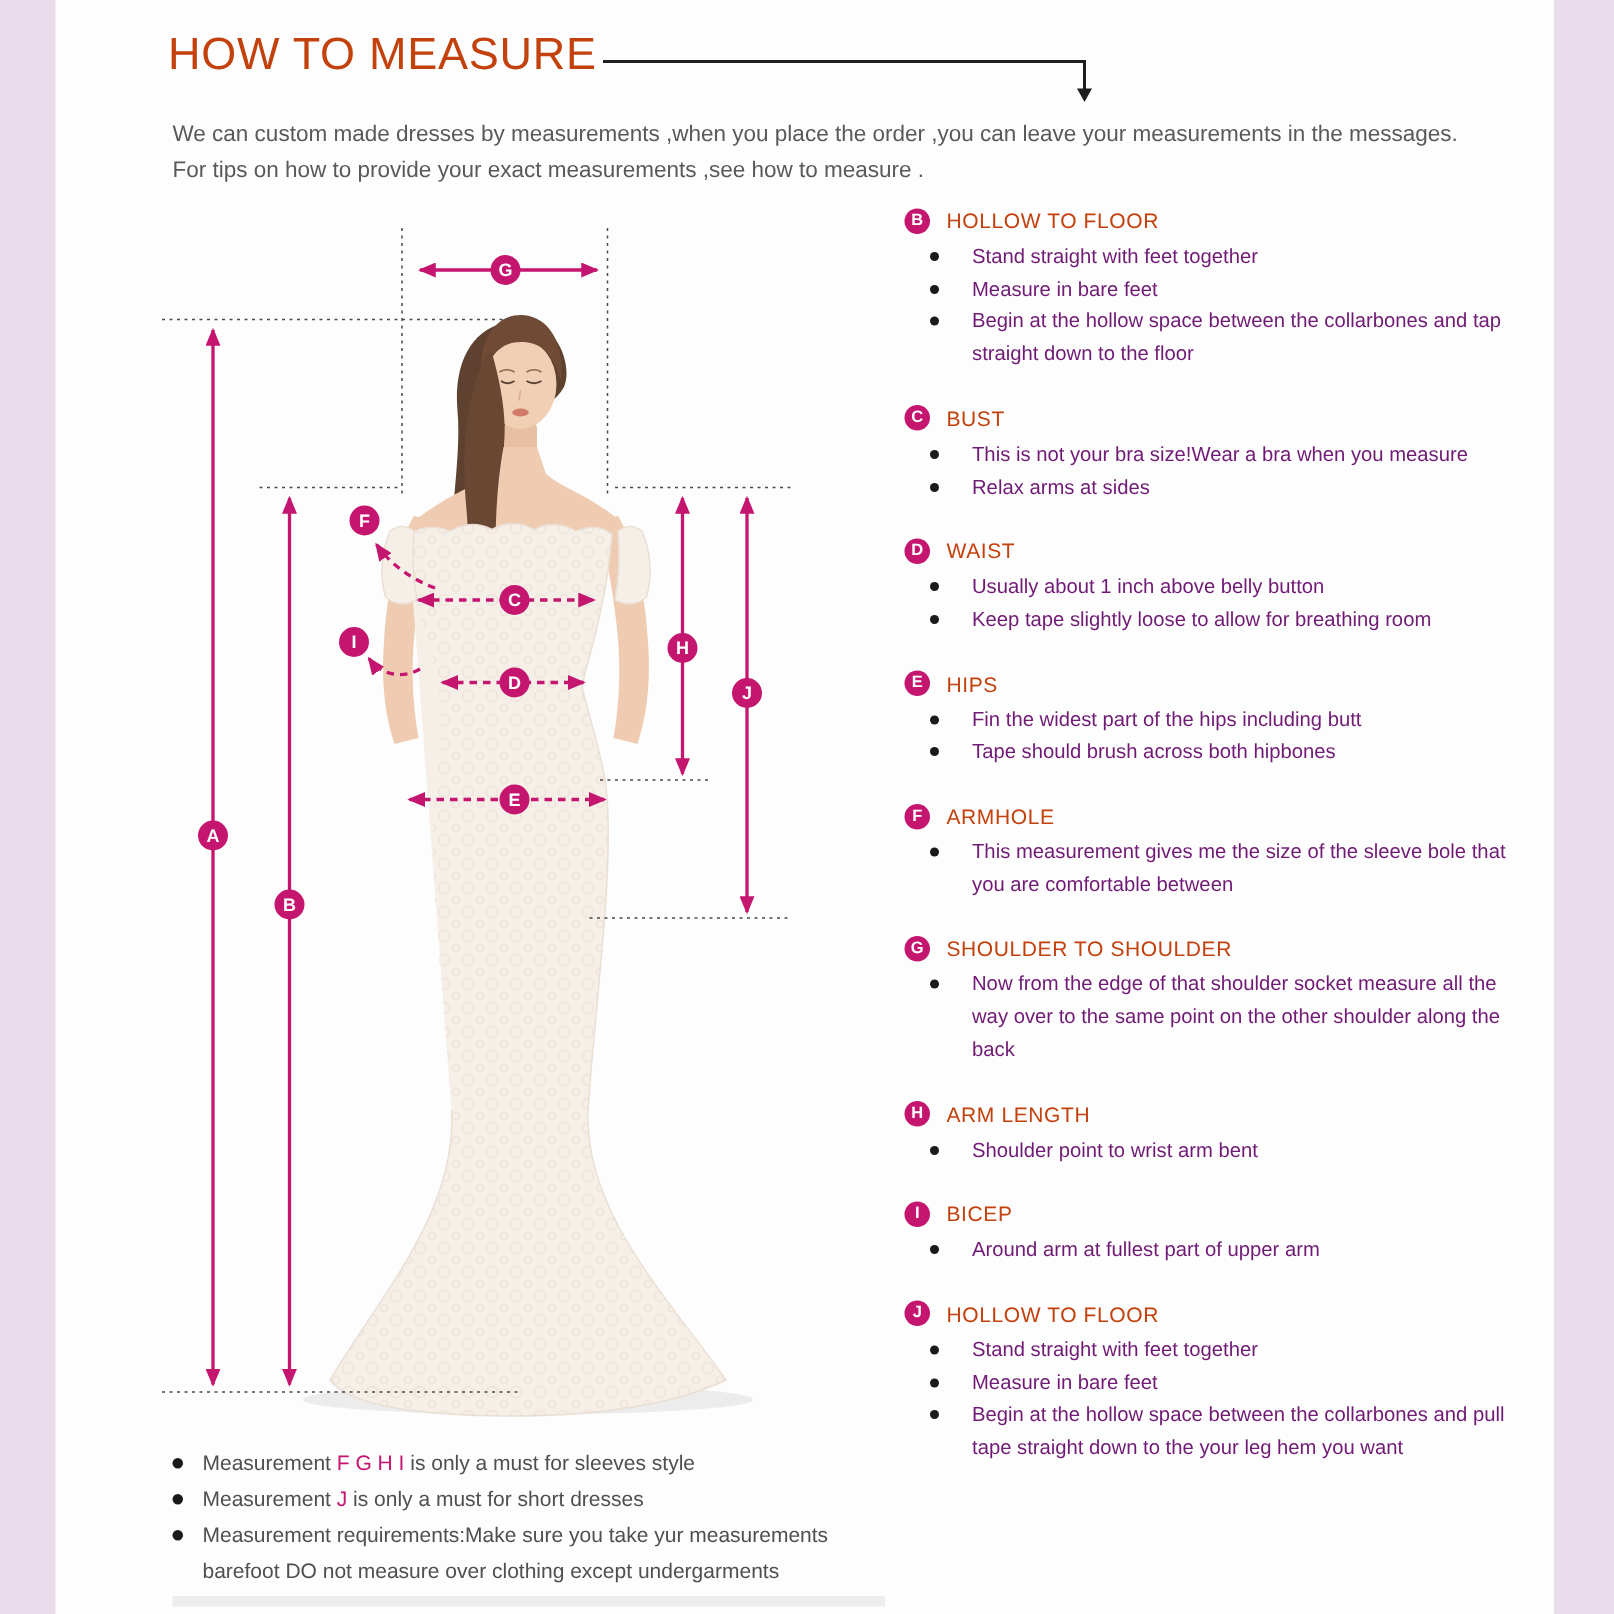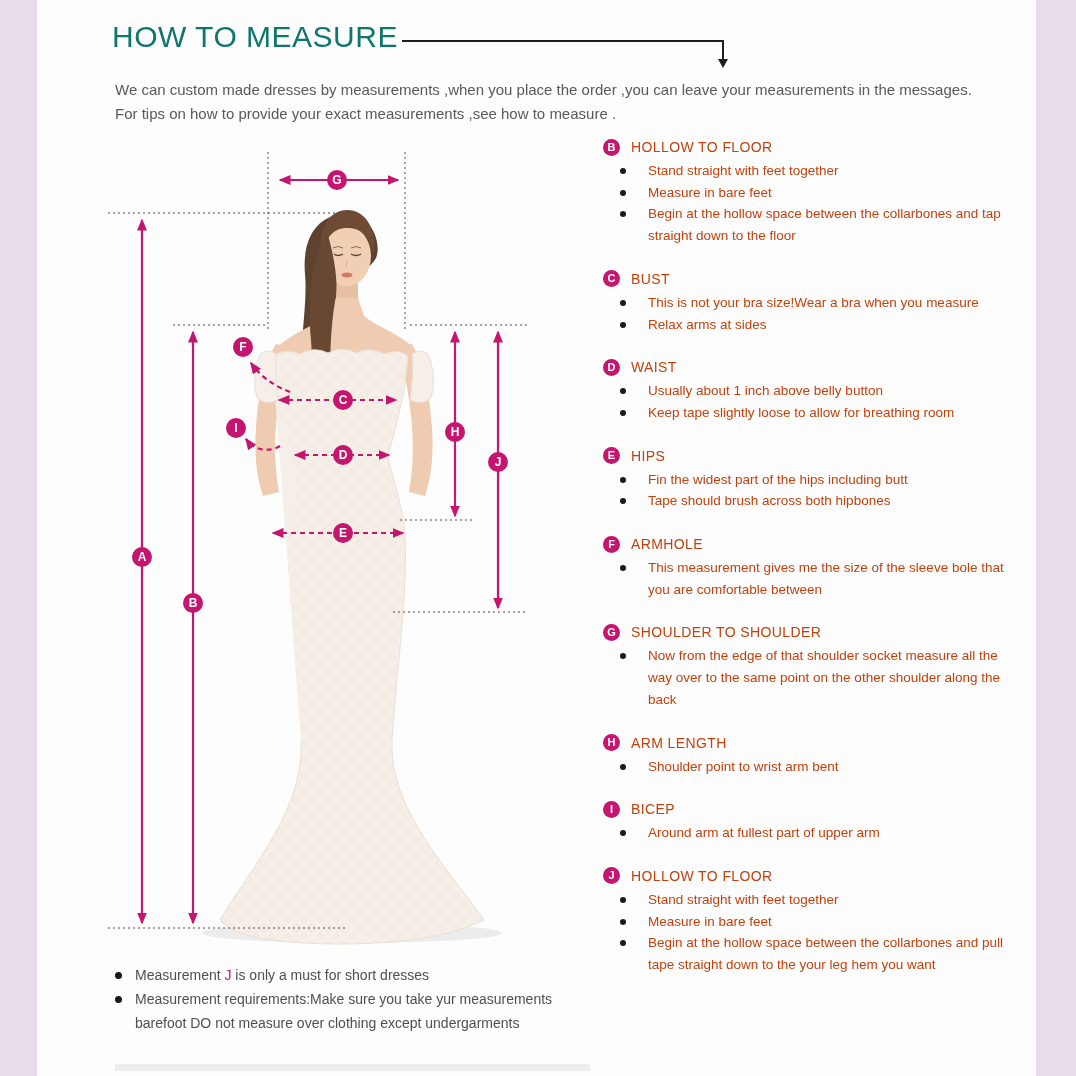--- a/index.html
+++ b/index.html
@@ -7,21 +7,21 @@
     width:1076px;height:1076px;position:relative;overflow:hidden;
     background:#fdfdfd;
     font-family:"Liberation Sans", sans-serif;
     -webkit-font-smoothing:antialiased;
   }
   .side-band{position:absolute;top:0;bottom:0;background:#e9dcea;}
   .band-left{left:0;width:37px;}
   .band-right{right:0;width:40px;}
 
   
-  .title{position:absolute;left:112px;top:20px;font-size:30px;color:#0f766e;letter-spacing:.5px;}
+  .title{position:absolute;left:112px;top:20px;font-size:30px;color:#c2410c;letter-spacing:.5px;}
   .title-line{position:absolute;left:402px;top:40px;width:322px;height:2px;background:#1e1e1e;}
   .title-line-drop{position:absolute;left:722px;top:40px;width:2px;height:20px;background:#1e1e1e;}
   .title-arrowhead{position:absolute;left:718px;top:59px;width:0;height:0;
     border-left:5px solid transparent;border-right:5px solid transparent;border-top:9px solid #1e1e1e;}
   .intro{position:absolute;left:115px;top:78px;font-size:15px;color:#595959;line-height:24px;width:880px;}
 
   
   .diagram{position:absolute;left:100px;top:140px;width:495px;height:825px;}
   .diagram svg{position:absolute;left:0;top:0;}
   .badge{
@@ -34,21 +34,21 @@
   
   .sections{position:absolute;left:603px;top:136px;width:420px;}
   .section{margin-bottom:21px;}
   .sec-head{display:flex;align-items:center;gap:11px;height:22px;}
   .sec-badge{
     width:17px;height:17px;border-radius:50%;background:#c4156f;color:#fff;
     font-size:11px;font-weight:bold;display:flex;align-items:center;justify-content:center;flex:none;line-height:1;
   }
   .sec-title{font-size:14px;color:#c2410c;letter-spacing:.4px;}
   .bullets{margin:2px 0 0 0;padding:0;list-style:none;}
-  .bullets li{position:relative;padding-left:45px;font-size:13.5px;color:#c2410c;line-height:21.7px;width:372px;}
+  .bullets li{position:relative;padding-left:45px;font-size:13.5px;color:#701a75;line-height:21.7px;width:372px;}
   .bullets li .dot{position:absolute;left:17px;top:8px;width:6px;height:6px;border-radius:50%;background:#1a1a1a;}
 
   
   .notes{position:absolute;left:100px;top:963px;width:470px;}
   .note{position:relative;padding-left:35px;font-size:14px;color:#4f4f4f;line-height:24px;width:445px;margin:0;}
   .note .dot{position:absolute;left:15px;top:9px;width:7px;height:7px;border-radius:50%;background:#1a1a1a;}
   .note .accent{color:#c4156f;}
   .cutoff-bar{position:absolute;left:115px;top:1064px;width:475px;height:7px;background:#ededed;}
 </style>
 </head>
@@ -251,20 +251,23 @@
     <ul class="bullets">
       <li><span class="dot"></span><span>Stand straight with feet together</span></li>
       <li><span class="dot"></span><span>Measure in bare feet</span></li>
       <li><span class="dot"></span><span>Begin at the hollow space between the collarbones and pull tape straight down to the your leg hem you want</span></li>
     </ul>
   </div>
 </div>
 
 <div class="notes">
   <p class="note">
+    <span class="dot"></span><span>Measurement </span><span class="accent">F G H I</span><span> is only a must for sleeves style</span>
+  </p>
+  <p class="note">
     <span class="dot"></span><span>Measurement </span><span class="accent">J</span><span> is only a must for short dresses</span>
   </p>
   <p class="note">
     <span class="dot"></span><span>Measurement requirements:Make sure you take yur measurements barefoot DO not measure over clothing except undergarments</span><span class="accent"></span><span></span>
   </p>
 </div>
 
 <div class="cutoff-bar"></div>
 
 </body></html>

